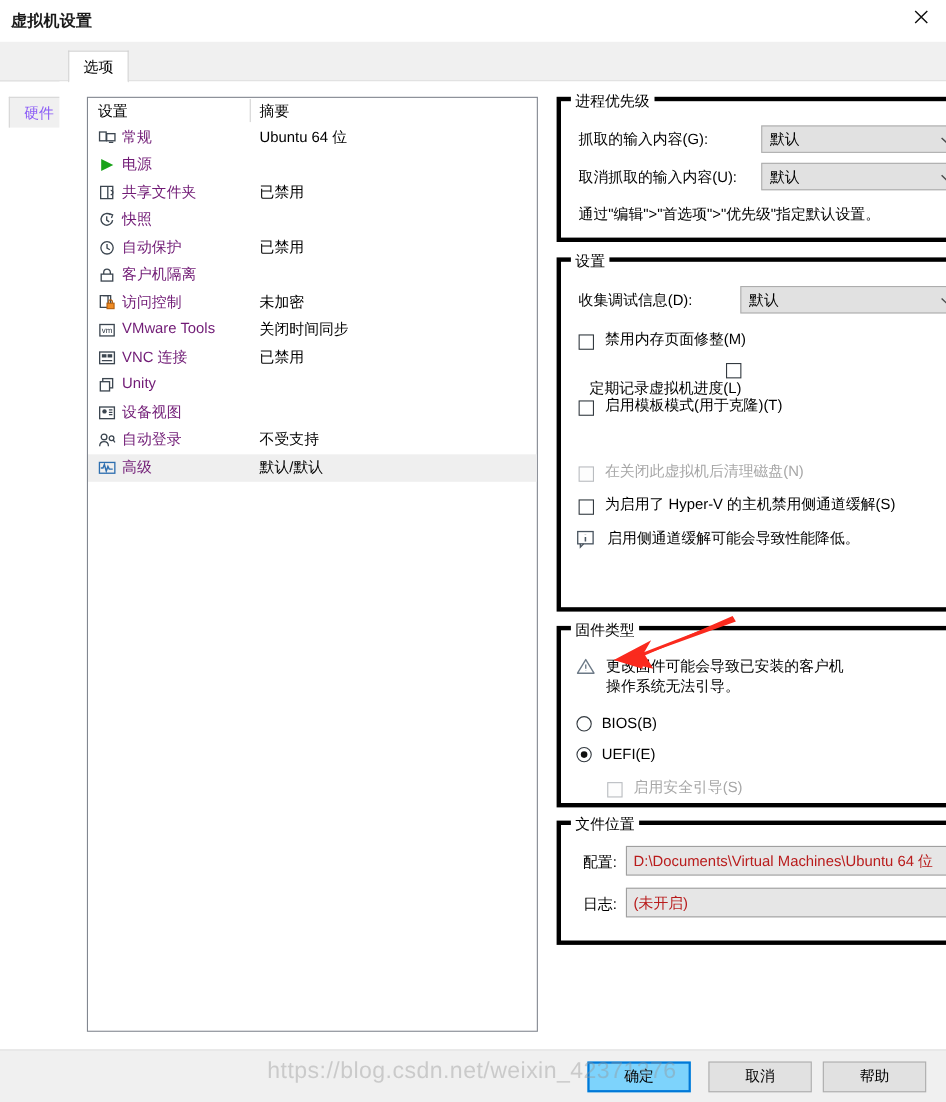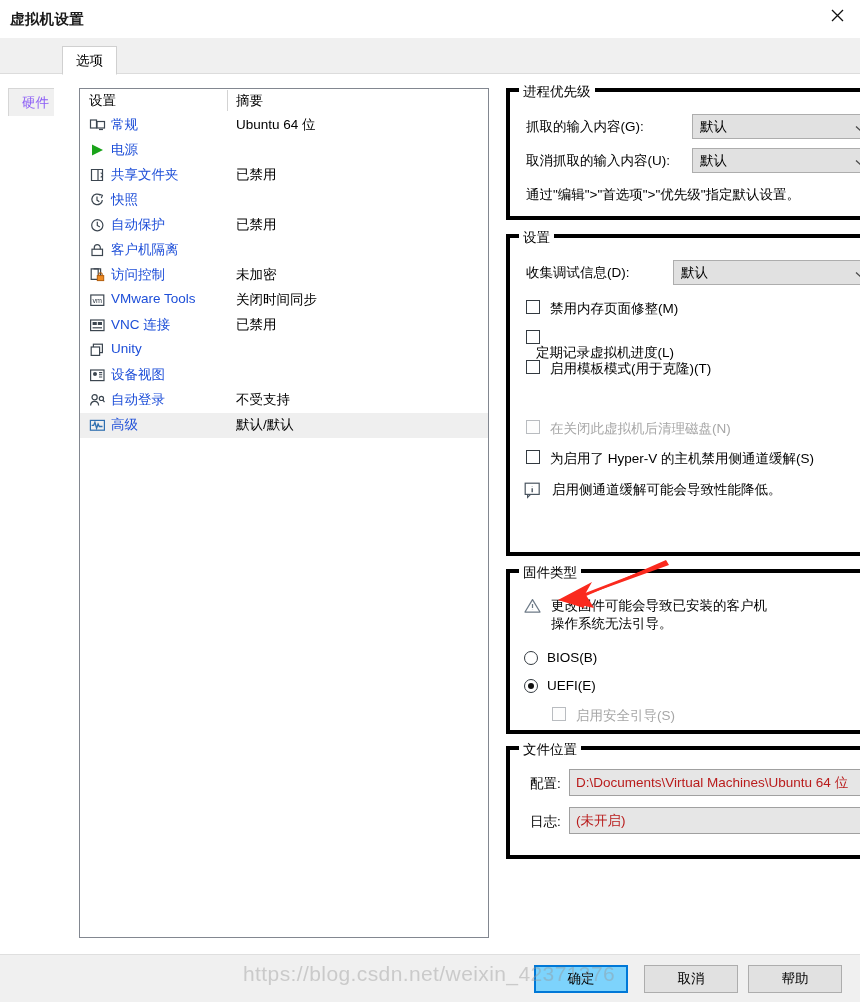--- a/index.html
+++ b/index.html
@@ -95,21 +95,21 @@
   .row {
     position: relative; height: 25px;
   }
   .row.selected { background: #efefef; }
   .row .ico {
     position: absolute; left: 8px; top: 3px; width: 19px; height: 19px;
   }
   .row .ico svg { display: block; }
   .row .name {
     position: absolute; left: 31px; top: 3px;
-    font-size: 13.5px; color: #1d4ed8; white-space: nowrap;
+    font-size: 13.5px; color: #701a75; white-space: nowrap;
   }
   .row .summary {
     position: absolute; left: 156px; top: 3px;
     font-size: 13.5px; color: #000; white-space: nowrap;
   }
 
   
   .right { position: absolute; left: 452px; top: 0; width: 392px; }
 
   .group {
@@ -138,21 +138,21 @@
     border: 1px solid #adadad;
     display: flex; align-items: center;
   }
   .combo .val {
     font-size: 13.5px; color: #000; margin-left: 7px;
   }
   .combo .chev {
     position: absolute; right: 9px; top: 50%; transform: translateY(-50%);
   }
 
-  .cbrow { position: absolute; display: flex; align-items: flex-start; }
+  .cbrow { position: absolute; display: flex; align-items: flex-end; }
   .cbox {
     width: 14px; height: 14px;
     border: 1px solid #333a40; background: #ffffff;
     flex: 0 0 auto;
   }
   .cbox.disabled { border-color: #b9bcc0; background: #fdfdfd; }
   .cbrow .cl {
     font-size: 13.5px; color: #000; margin-left: 10px; white-space: nowrap;
   }
   .cbrow .cl.dis { color: #a7a7a7; }

